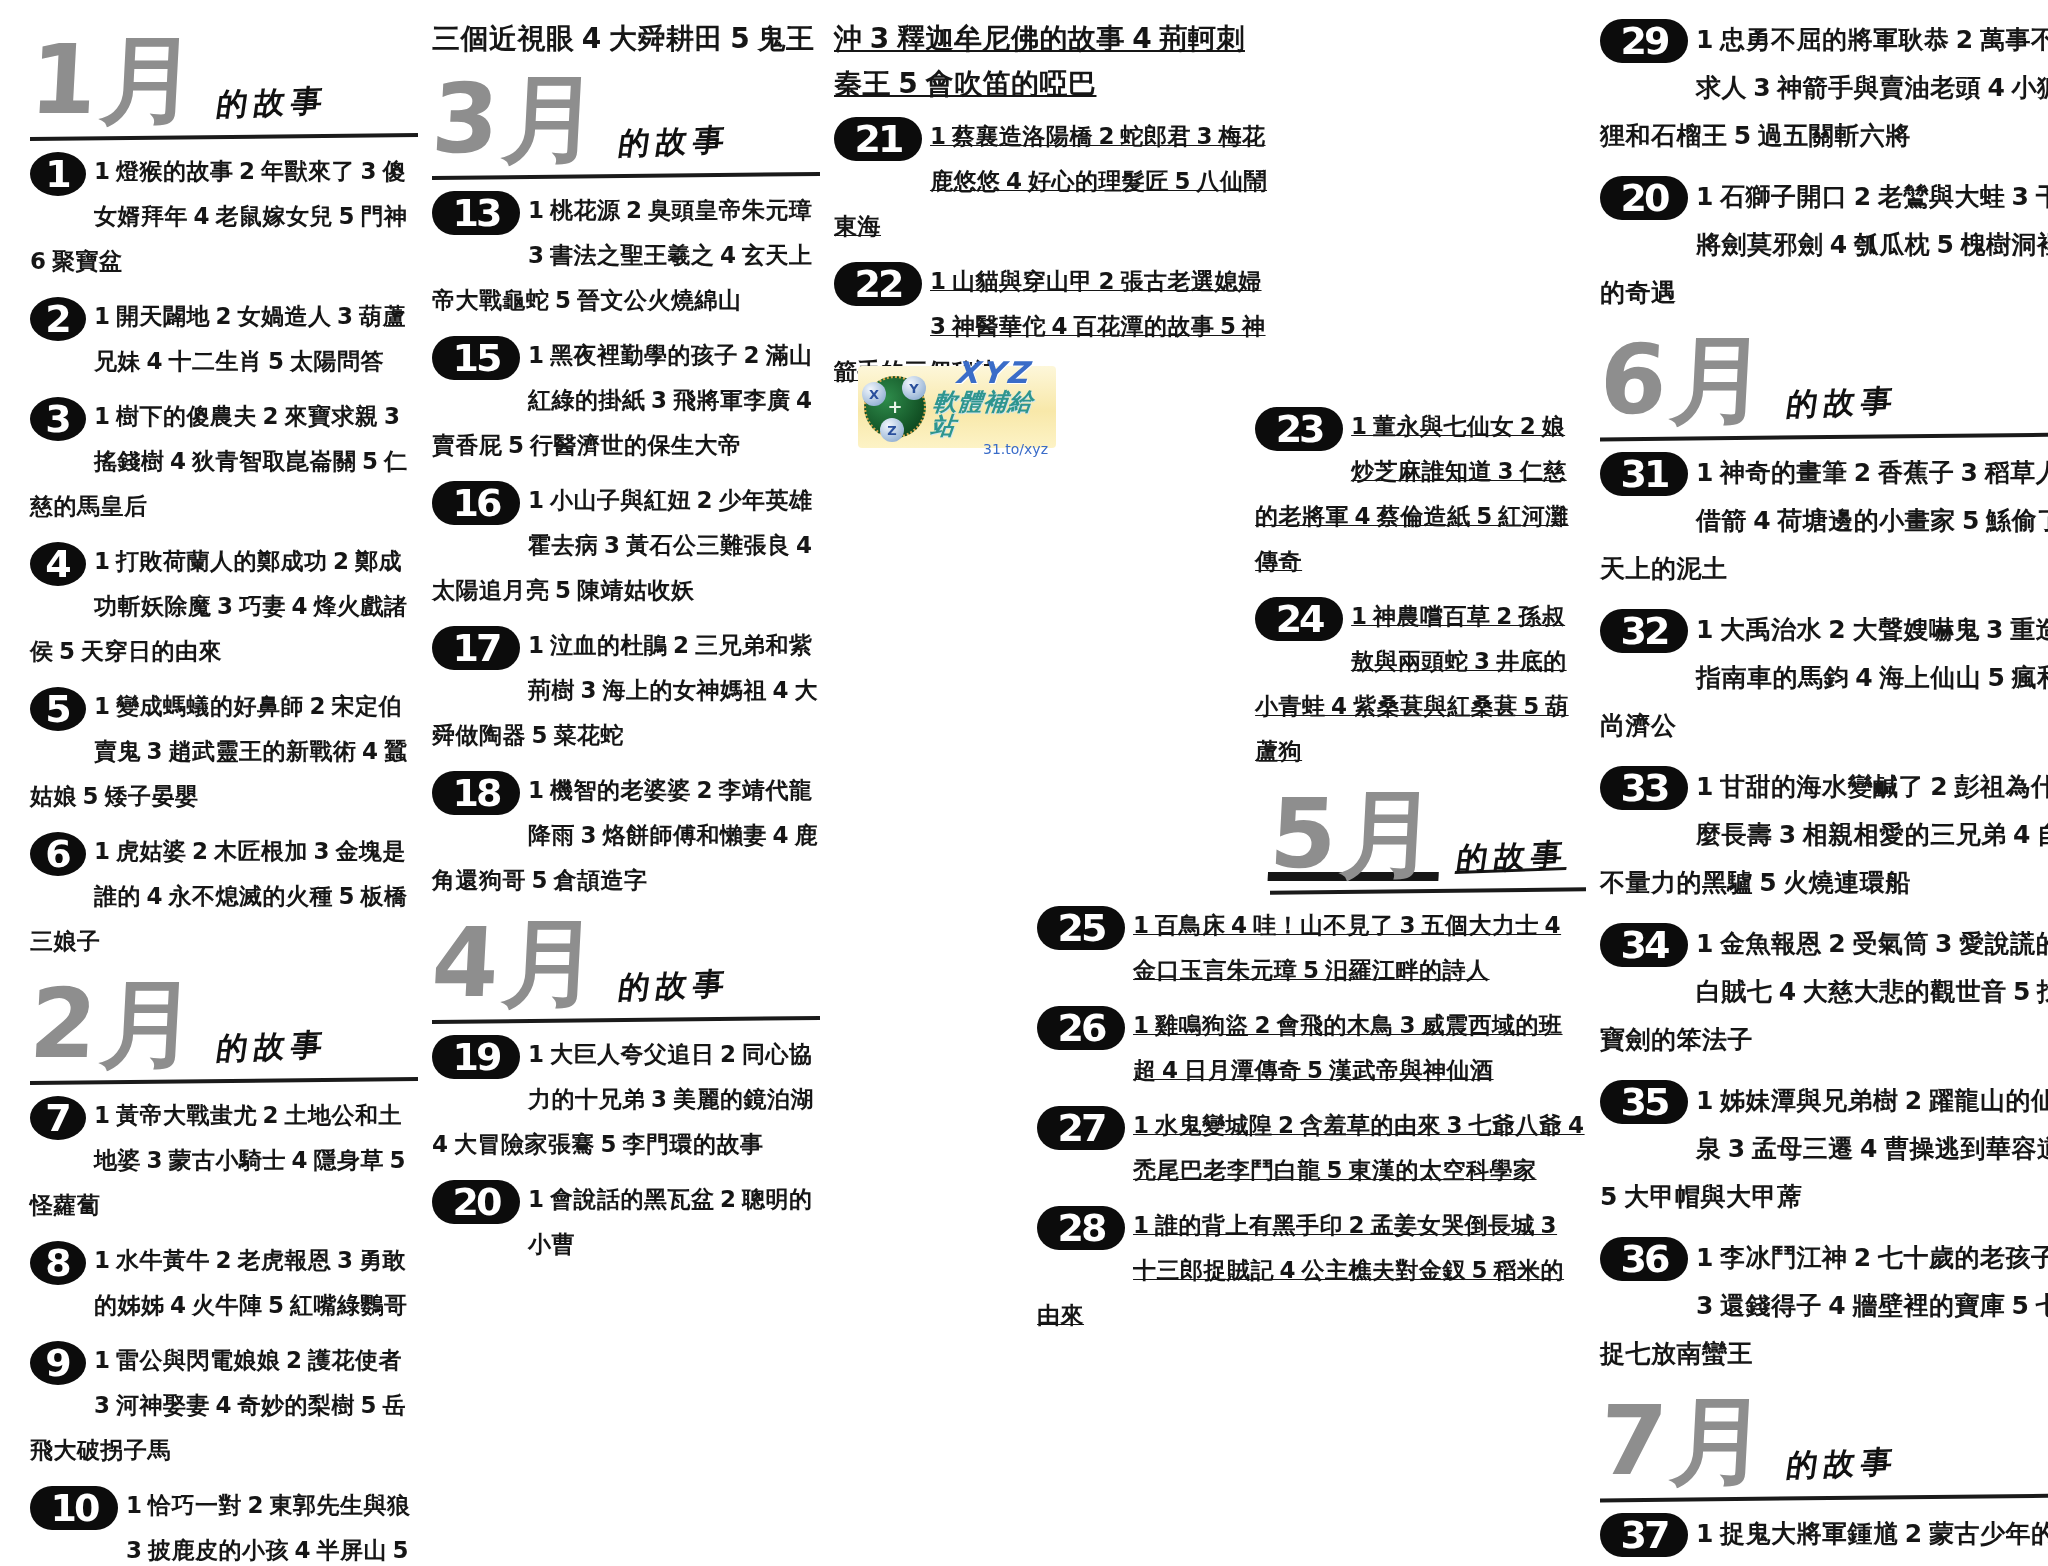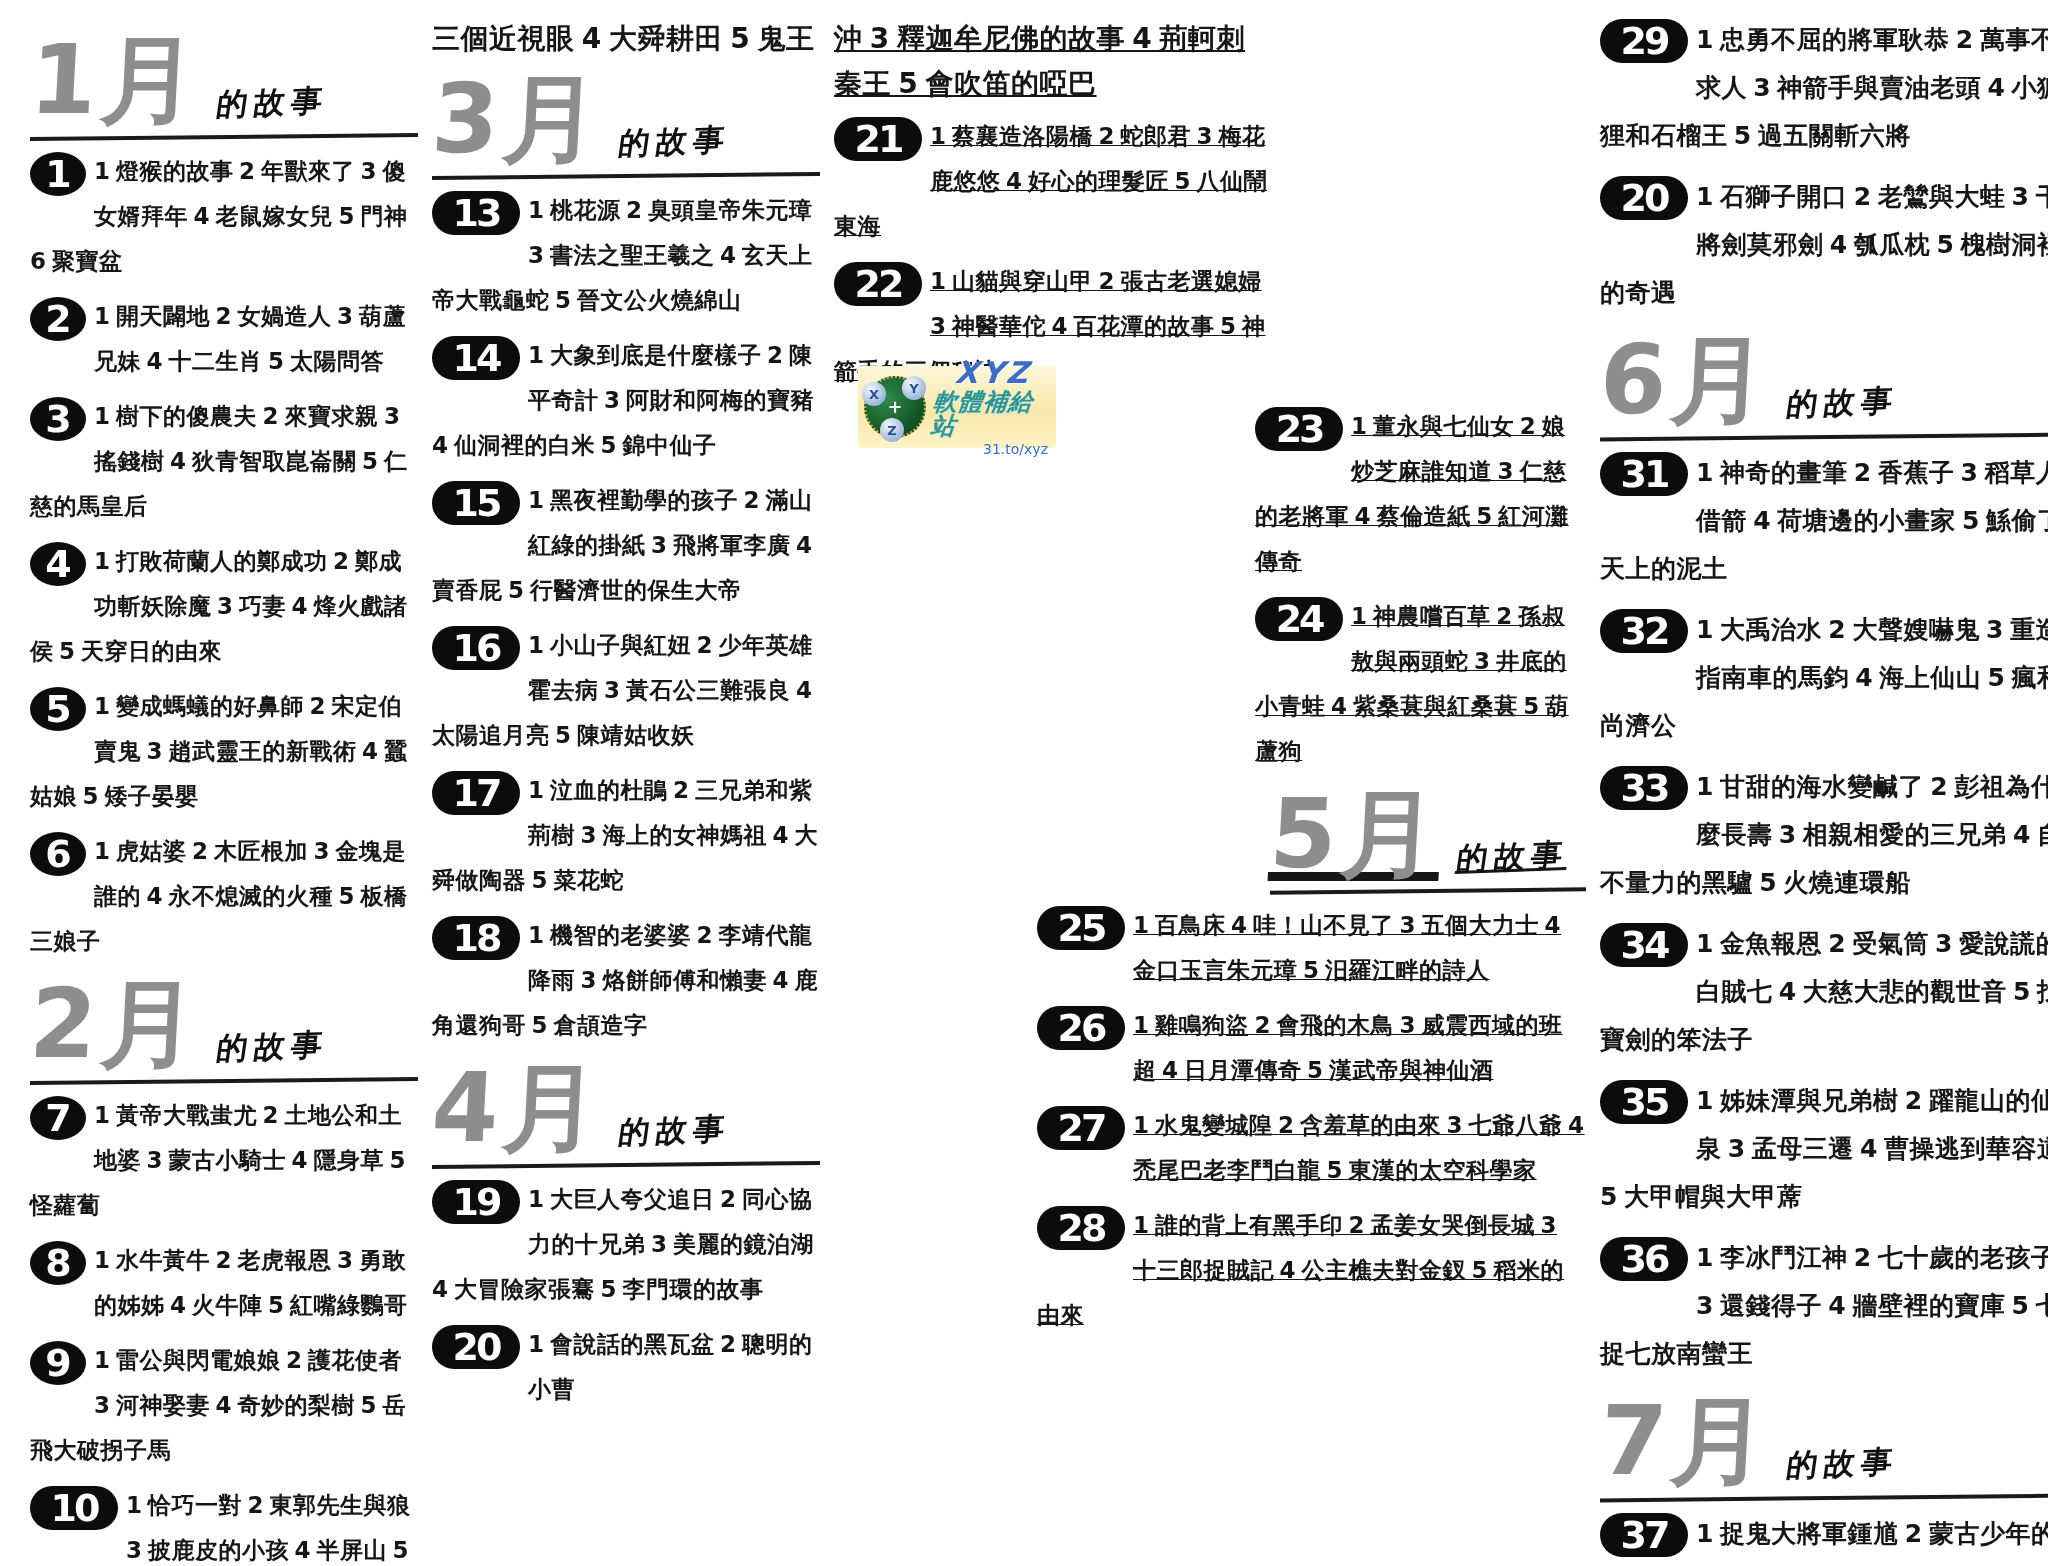--- a/index.html
+++ b/index.html
@@ -133,21 +133,20 @@
       <div class="col col2">
         <div class="cont">三個近視眼 4 大舜耕田 5 鬼王</div>
         <div class="month">
       <div class="month-line">
         <span class="month-num">3月</span>
         <span class="month-suffix">的故事</span>
       </div>
       <div class="month-rule"></div>
     </div>
         <div class="entry"><span class="badge wide">13</span><span class="entry-text">1 桃花源 2 臭頭皇帝朱元璋 3 書法之聖王羲之 4 玄天上帝大戰龜蛇 5 晉文公火燒綿山</span></div>
-        <div class="entry"><span class="badge wide">14</span><span class="entry-text">1 大象到底是什麼樣子 2 陳平奇計 3 阿財和阿梅的寶豬 4 仙洞裡的白米 5 錦中仙子</span></div>
         <div class="entry"><span class="badge wide">15</span><span class="entry-text">1 黑夜裡勤學的孩子 2 滿山紅綠的掛紙 3 飛將軍李廣 4 賣香屁 5 行醫濟世的保生大帝</span></div>
         <div class="entry"><span class="badge wide">16</span><span class="entry-text">1 小山子與紅妞 2 少年英雄霍去病 3 黃石公三難張良 4 太陽追月亮 5 陳靖姑收妖</span></div>
         <div class="entry"><span class="badge wide">17</span><span class="entry-text">1 泣血的杜鵑 2 三兄弟和紫荊樹 3 海上的女神媽祖 4 大舜做陶器 5 菜花蛇</span></div>
         <div class="entry"><span class="badge wide">18</span><span class="entry-text">1 機智的老婆婆 2 李靖代龍降雨 3 烙餅師傅和懶妻 4 鹿角還狗哥 5 倉頡造字</span></div>
         <div class="month">
       <div class="month-line">
         <span class="month-num">4月</span>
         <span class="month-suffix">的故事</span>
       </div>
       <div class="month-rule"></div>

